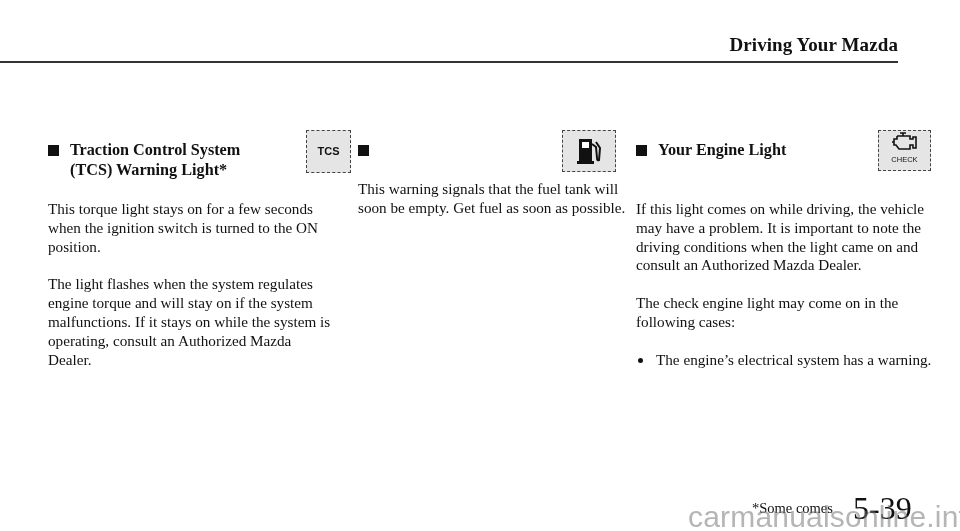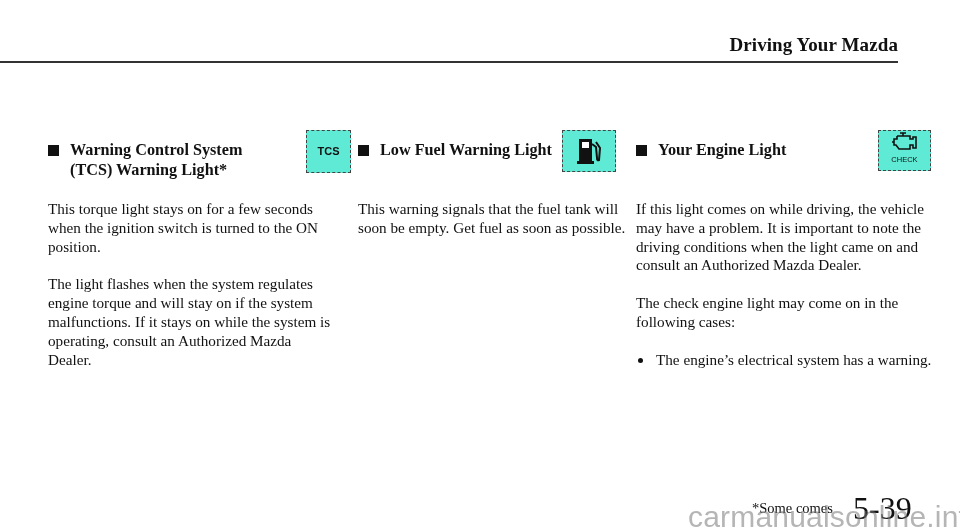--- a/index.html
+++ b/index.html
@@ -20,21 +20,21 @@
     .col3 { left: 636px; width: 310px; }
     .heading {
       font-weight: bold; font-size: 16.2px; line-height: 20px; position: relative;
       padding-left: 22px; margin: 0 0 20px 0;
     }
     .heading .bullet-sq {
       position: absolute; left: 0; top: 5px; width: 11px; height: 11px; background: #111;
     }
     .para { margin: 0 0 19px 0; }
     .icon-box {
-      position: absolute; border: 1px dashed #444; background: #5eead4;
+      position: absolute; border: 1px dashed #444; background: #e5e5e5;
       display: flex; align-items: center; justify-content: center;
     }
     .tcs-box { left: 258px; top: -10px; width: 43px; height: 41px; }
     .tcs-text { font-family: "Liberation Sans", sans-serif; font-weight: bold; font-size: 11px; }
     .fuel-box { left: 204px; top: -10px; width: 52px; height: 40px; }
     .check-box { left: 242px; top: -10px; width: 51px; height: 39px; flex-direction: column; }
     .check-text { font-family: "Liberation Sans", sans-serif; font-size: 7.5px; margin-top: 0px; }
     .bullets { margin: 0; padding: 0; list-style: none; }
     .bullets li { position: relative; padding-left: 20px; margin-bottom: 19px; }
     .bullets li .dot {
@@ -54,34 +54,33 @@
   </style>
 </head>
 <body>
 
 <div class="header-title">Driving Your Mazda</div>
 <div class="header-rule"></div>
 
 <div class="col col1">
   <div class="heading">
     <span class="bullet-sq"></span>
-    <span>Warning Control System</span><br>
+    <span>Traction Control System</span><br>
     <span>(TCS) Warning Light*</span>
   </div>
   <div class="icon-box tcs-box">
     <span class="tcs-text">TCS</span>
   </div>
   <p class="para">This torque light stays on for a few seconds when the ignition switch is turned to the ON position.</p>
   <p class="para">The light flashes when the system regulates engine torque and will stay on if the system malfunctions. If it stays on while the system is operating, consult an Authorized  Mazda Dealer.</p>
 </div>
 
 <div class="col col2">
   <div class="heading" style="margin-bottom:40px;">
     <span class="bullet-sq"></span>
-    <span>Low Fuel Warning Light</span>
   </div>
   <div class="icon-box fuel-box">
     <svg width="30" height="30" viewBox="0 0 30 30">
       <rect x="5" y="3" width="13" height="23" fill="#111"></rect>
       <rect x="8" y="6" width="7" height="6" fill="#fff"></rect>
       <rect x="3" y="25" width="17" height="3" fill="#111"></rect>
       <path d="M18 8 L22 11 L23 22 Q23 25 25 24 L26 12 L22 6" fill="none" stroke="#111" stroke-width="2"></path>
     </svg>
   </div>
   <p class="para">This warning signals that the fuel tank will soon be empty. Get fuel as soon as possible.</p>

